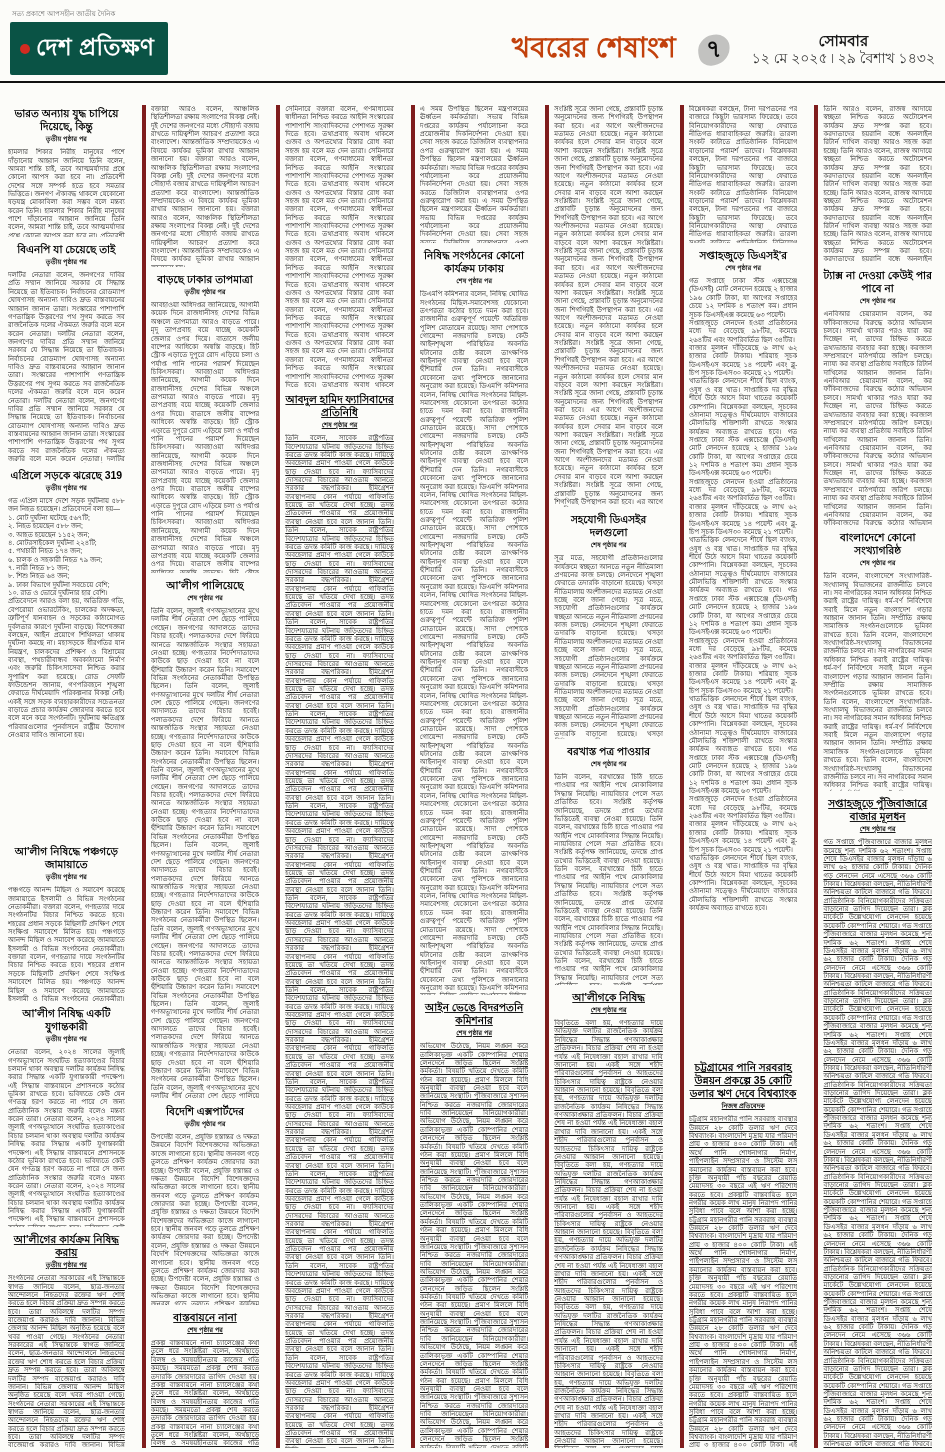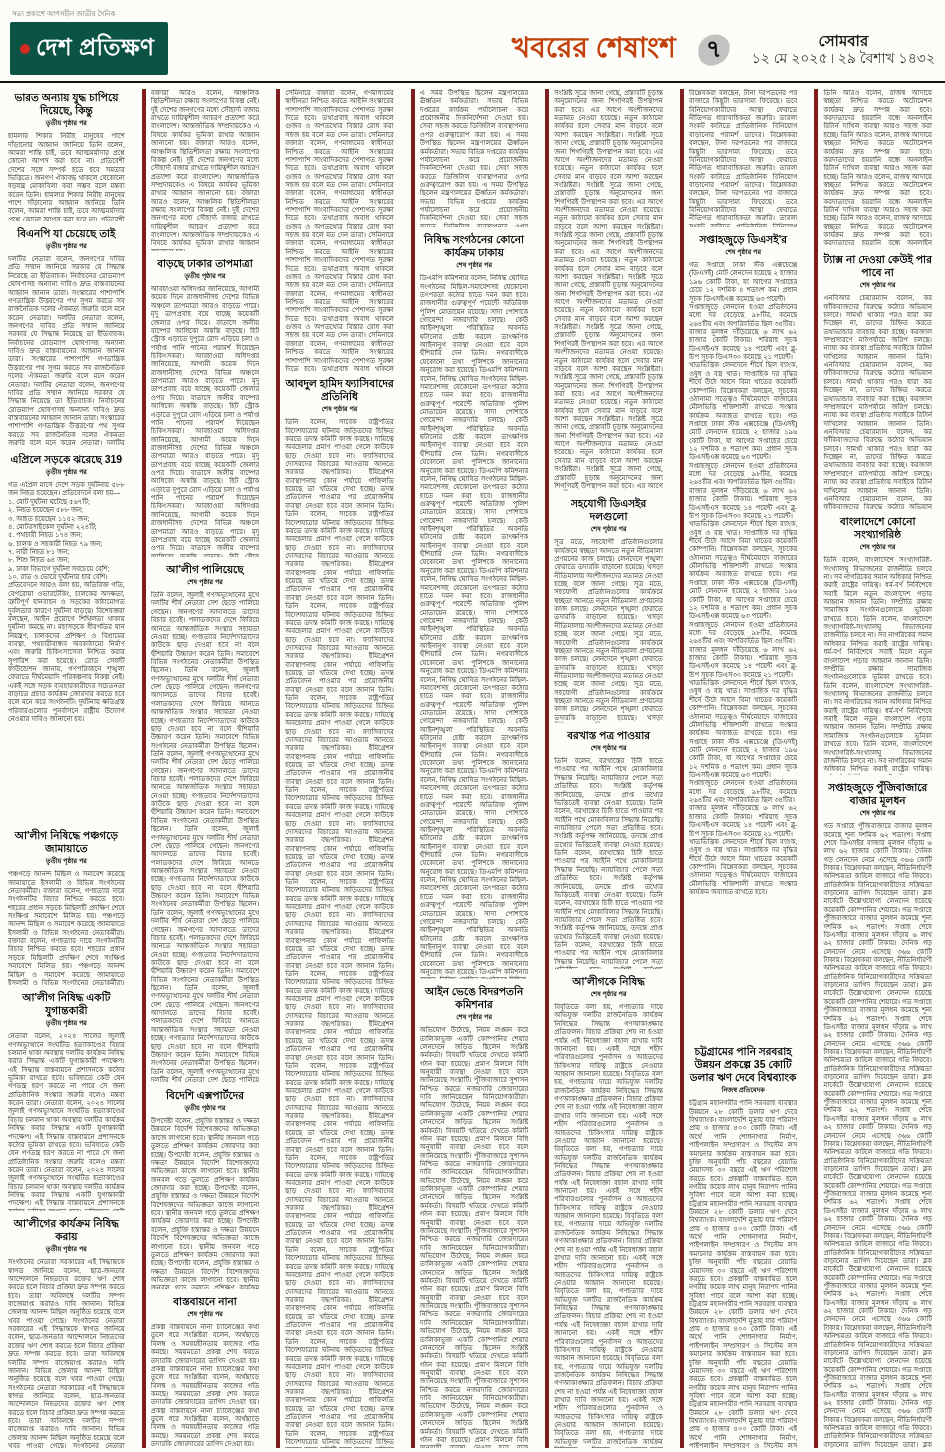--- a/index.html
+++ b/index.html
@@ -32,28 +32,28 @@
   }
   .pagenum{
     position:absolute;inset:0;display:flex;align-items:center;justify-content:center;
     font-size:24px;font-weight:bold;color:#0d0d0d;
   }
   .date-block{display:flex;flex-direction:column;align-items:center;line-height:1.2;}
   .day{font-size:15px;font-weight:bold;}
   .date{font-size:14px;color:#333;}
 
   
-  .content{flex:1;display:flex;padding:6px 8px 4px 8px;box-sizing:border-box;overflow:hidden;gap:12px;}
+  .content{flex:1;display:flex;padding:22px 8px 4px 8px;box-sizing:border-box;overflow:hidden;gap:12px;}
   .col{
     width:132.7px;box-sizing:border-box;padding:0 5px;overflow:hidden;
     display:flex;flex-direction:column;border-left:4px solid #7f1d1d;
   }
   .col:first-child{border-left:none;padding-left:0;}
   .art{display:flex;flex-direction:column;overflow:hidden;margin-bottom:4px;flex:0 0 auto;}
-  .art.fill{flex:1 1 auto;margin-bottom:0;}
+  .art.fill{flex:1 1 auto;margin-bottom:0;text-decoration:underline;}
   .hl{
     font-size:10.5px;font-weight:bold;text-align:center;line-height:1.25;
     margin:2px 0 1px 0;color:#000;
   }
   .contnote{font-size:6.5px;font-weight:bold;text-align:center;margin:0 0 3px 0;color:#000;}
   .bodytxt{
     flex:1 1 auto;overflow:hidden;margin:0;
     font-size:6.8px;line-height:1.23;text-align:justify;color:#222;
     white-space:pre-line;
   }

